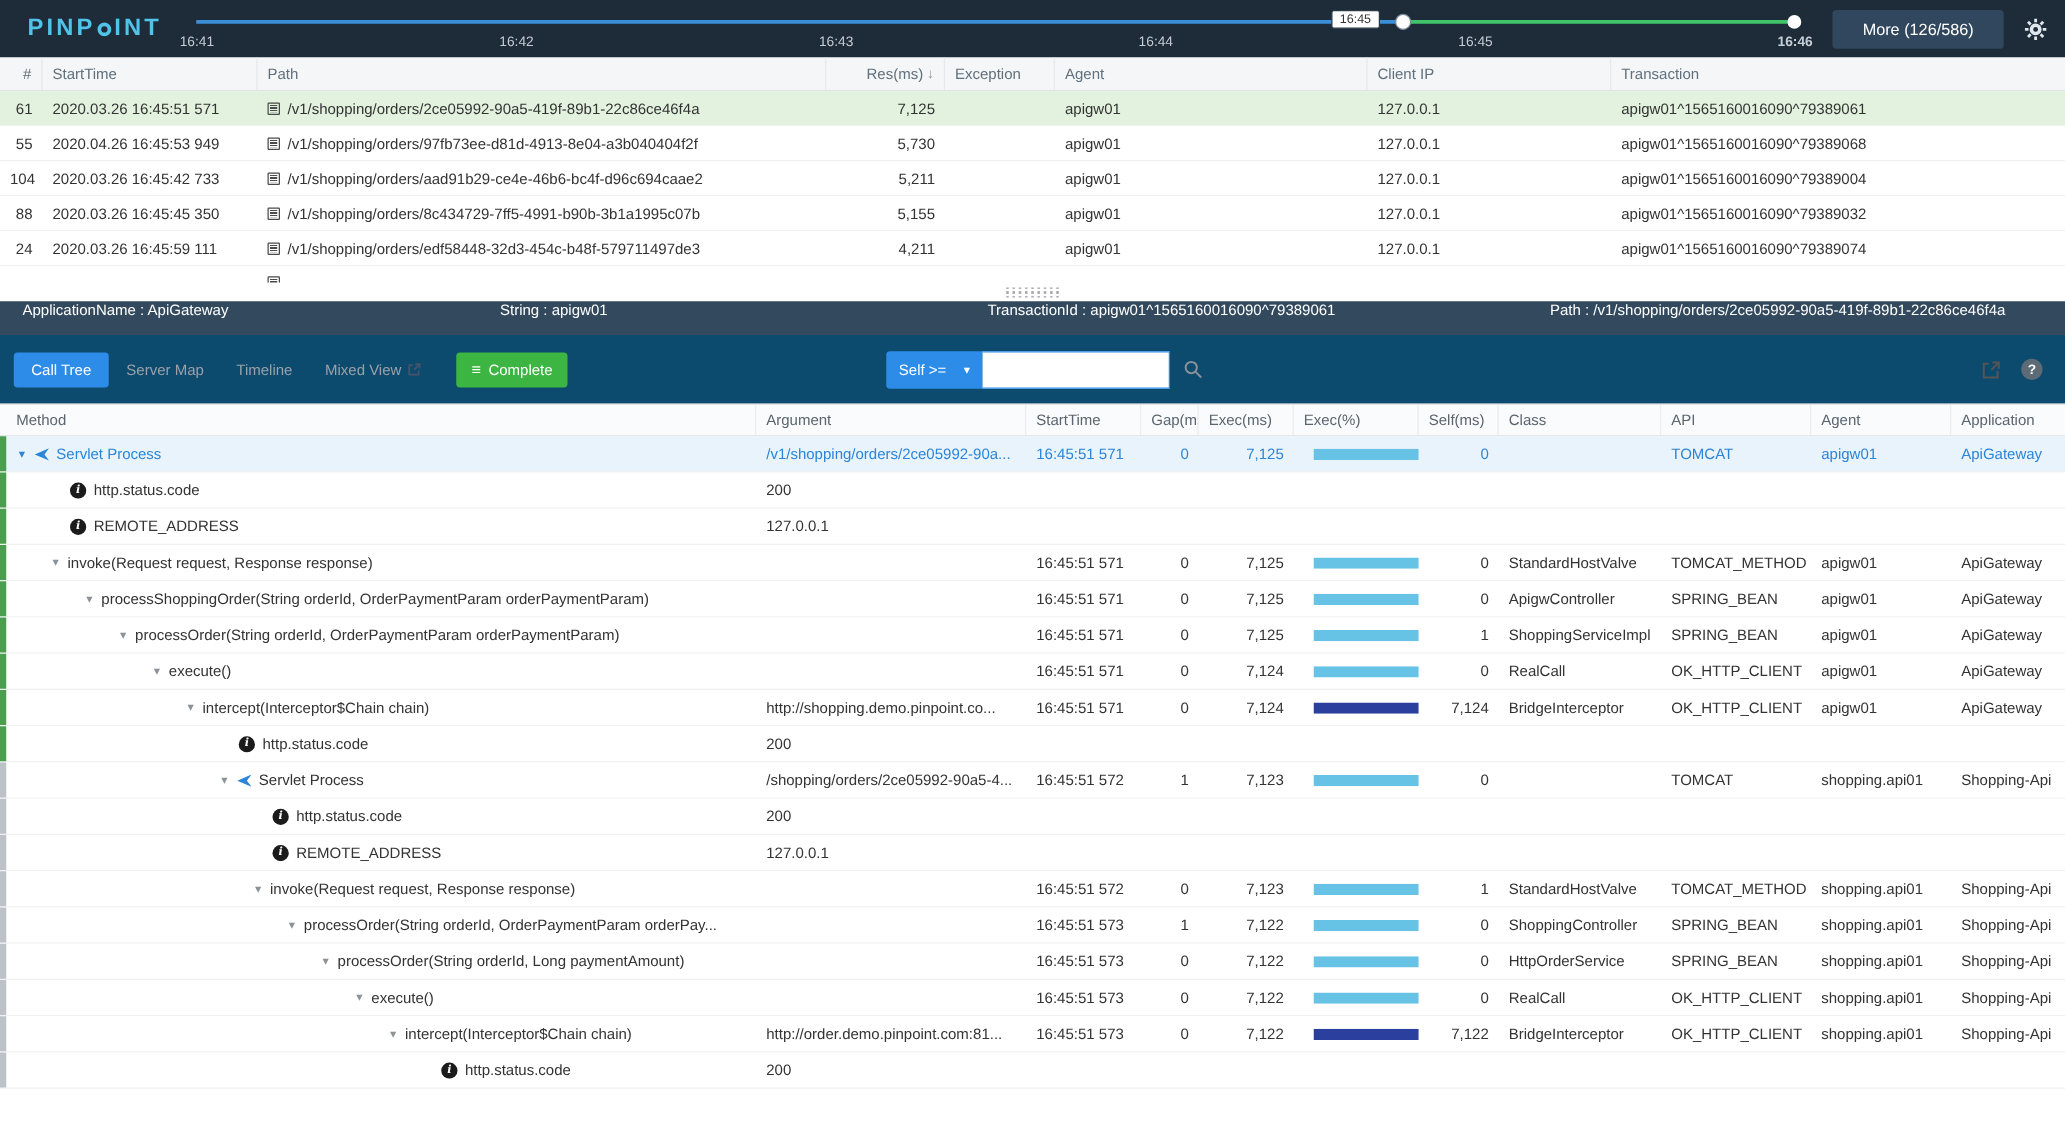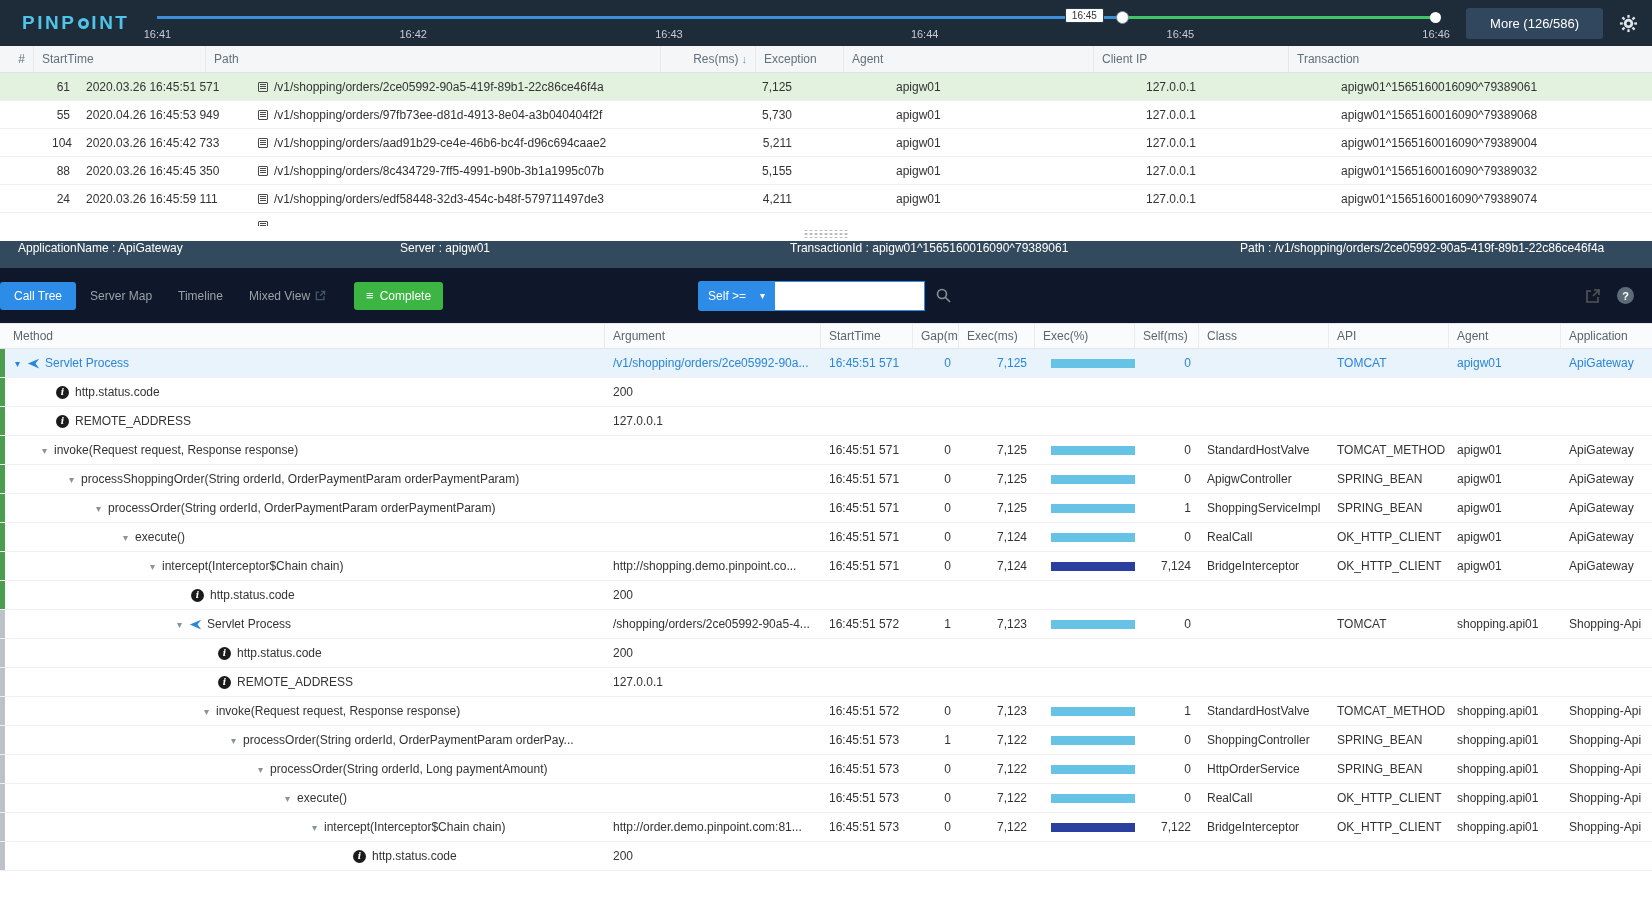--- a/index.html
+++ b/index.html
@@ -31,40 +31,40 @@
   .more-btn { background:#31475e; color:#fff; border:none; padding:8px 24px; border-radius:3px; font-size:13px; font-family:inherit; cursor:pointer; }
   .gear { display:inline-flex; cursor:pointer; }
 
   
   .txn-header { display:grid; grid-template-columns:var(--txncols); height:27px; background:#f5f6f7; border-bottom:1px solid #dfe2e4; }
   .txn-cell { padding:0 8px; overflow:hidden; white-space:nowrap; }
   .txn-cell.h { color:#60707c; border-right:1px solid #e7e9ea; height:100%; display:flex; align-items:center; }
   .txn-cell.h:last-child { border-right:none; }
   .txn-cell.h.c0, .txn-cell.h.c3 { justify-content:flex-end; }
   .sort-arrow { margin-left:3px; font-size:11px; color:#8a949c; }
-  .txn-row { display:grid; grid-template-columns:var(--txncols); height:28px; align-items:center; border-bottom:1px solid #eef0f1; background:#fff; cursor:pointer;padding-left:44px; }
+  .txn-row { display:grid; grid-template-columns:var(--txncols); height:28px; align-items:center; border-bottom:1px solid #eef0f1; background:#fff; cursor:pointer; }
   .txn-row.selected { background:#e2f2de; }
   .txn-row.partial { height:13px; overflow:hidden; align-items:flex-start; border-bottom:none; }
   .txn-row.partial .doc-icon { margin-top:8px; }
   .tnum { text-align:right; }
   .pathcell { display:flex; align-items:center; gap:6px; }
   .doc-icon { width:10px; height:10px; border:1px solid #4a4a4a; border-radius:1px; flex:none;
     padding:1px; background:repeating-linear-gradient(to bottom, transparent 0 1px, #4a4a4a 1px 2px); background-clip:content-box; }
 
   .splitter { height:15px; background:#fff; display:flex; align-items:center; justify-content:center; }
   .grip { width:44px; height:8px; cursor:row-resize;
     background-image:radial-gradient(circle, #a9a9a9 1px, transparent 1.3px); background-size:5px 4px; background-position:center; }
 
   
   .detail-bar { height:27px; background:#334a5e; color:#fff; display:flex; align-items:flex-start; padding-left:18px; }
   .detail-item { white-space:nowrap; overflow:hidden; }
   .detail-item.i0 { width:382px; } .detail-item.i1 { width:390px; } .detail-item.i2 { width:450px; } .detail-item.i3 { flex:1; }
 
   
-  .toolbar { height:55px; display:flex; align-items:center; padding-left:0; background:#0f172a; }
+  .toolbar { height:55px; display:flex; align-items:center; padding-left:11px; background:#0c4a6e; }
   .view-tab { background:none; border:none; color:#9aa1a8; font-size:12px; padding:7px 12px; margin-right:2px; cursor:pointer; font-family:inherit; display:inline-flex; align-items:center; gap:5px; }
   .view-tab.active { background:var(--blue); color:#fff; border-radius:3px; padding:7px 14px; }
   .mv-icon { display:inline-flex; }
   .complete-btn { display:inline-flex; align-items:center; gap:6px; background:#3cb543; color:#fff; border:none; border-radius:3px; padding:7px 12px; font-size:12px; margin-left:14px; cursor:pointer; font-family:inherit; }
   .complete-icon { font-size:13px; line-height:1; }
   .search-group { display:flex; align-items:center; margin-left:255px; }
   .filter-select { display:flex; align-items:center; gap:14px; background:var(--blue); color:#fff; border-radius:3px 0 0 3px; padding:0 10px; height:30px; cursor:pointer; }
   .dd-chevron { font-size:10px; }
   .search-input { height:30px; border:1px solid var(--blue); border-left:none; width:150px; padding:0 8px; font-size:12px; outline:none; font-family:inherit; }
   .search-icon { margin-left:10px; display:inline-flex; cursor:pointer; }
@@ -109,21 +109,21 @@
       <div class="tl-handle"></div>
       <div class="tl-end"></div>
       <div class="tl-tooltip">16:45</div>
     </div>
     <div class="tl-ticks">
         <span class="tick" style="left: 0%;">16:41</span>
         <span class="tick" style="left: 20%;">16:42</span>
         <span class="tick" style="left: 40%;">16:43</span>
         <span class="tick" style="left: 60%;">16:44</span>
         <span class="tick" style="left: 80%;">16:45</span>
-        <span class="tick" style="left: 100%;">16:46</span>
+        <span class="tick" style="left: 100%; font-weight: bold;">16:46</span>
       </div>
   </div>
   <div class="hdr-right">
     <button class="more-btn">More (126/586)</button>
     <span class="gear">
       <svg width="19" height="19" viewBox="0 0 20 20">
           <g stroke="#dfe7ee" stroke-width="2.4">
             <line x1="10" y1="1" x2="10" y2="4"></line>
             <line x1="10" y1="16" x2="10" y2="19"></line>
             <line x1="1" y1="10" x2="4" y2="10"></line>
@@ -225,21 +225,21 @@
         </div>
       </div>
     </div>
   <div class="splitter">
     <div class="grip"></div>
   </div>
 </div>
 
 <div class="detail-bar">
     <div class="detail-item i0">ApplicationName : ApiGateway</div>
-    <div class="detail-item i1">Server : apigw01</div>
+    <div class="detail-item i1">String : apigw01</div>
     <div class="detail-item i2">TransactionId : apigw01^1565160016090^79389061</div>
     <div class="detail-item i3">Path : /v1/shopping/orders/2ce05992-90a5-419f-89b1-22c86ce46f4a</div>
   </div>
 
 <div class="toolbar">
   <div class="view-tabs"><button class="view-tab active">
         <span>Call Tree</span>
       </button><button class="view-tab">
         <span>Server Map</span>
       </button><button class="view-tab">

